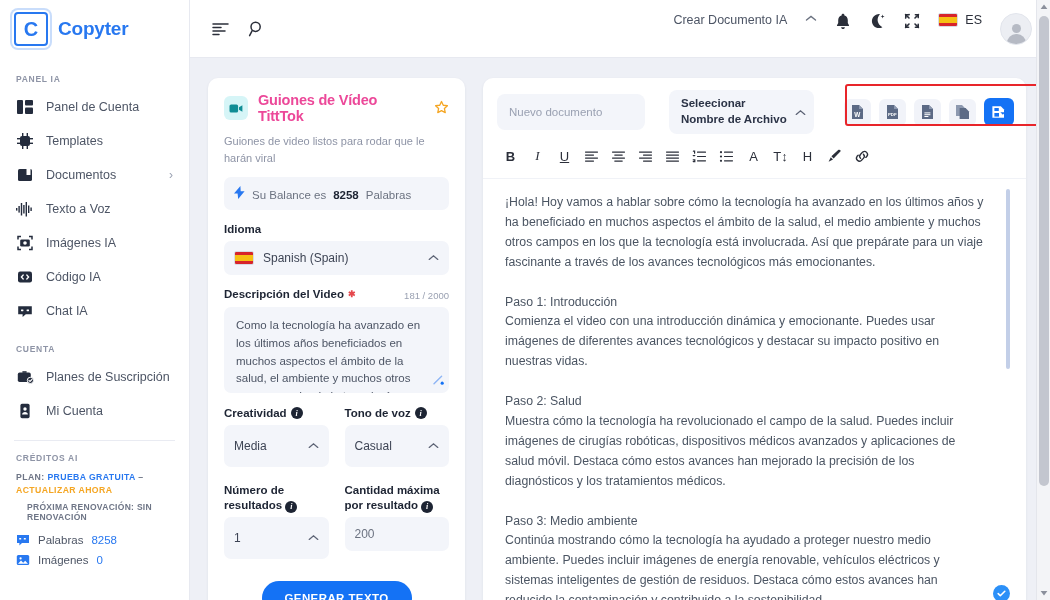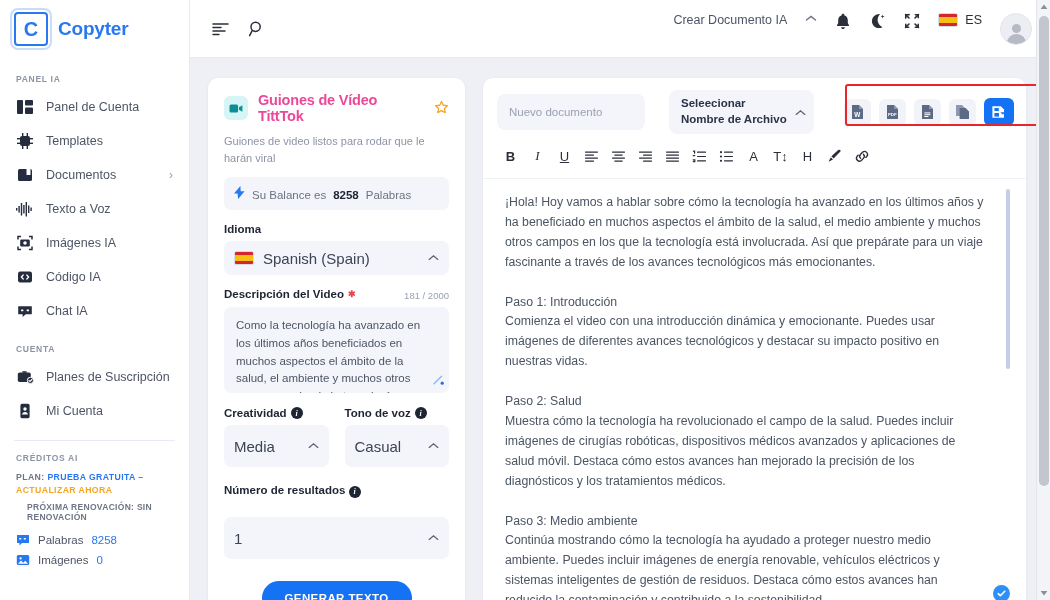--- a/index.html
+++ b/index.html
@@ -102,21 +102,21 @@
   .balance {
     background:#f3f5fa; border-radius:7px; padding:9px 10px; display:flex; align-items:flex-end;
     gap:7px; font-size:11.5px; color:#6b7280; margin-bottom:13px;
   }
   .bolt { color:#2878f0; }
   .balance b { color:#1d2433; }
   .f-label { font-size:11.5px; font-weight:bold; color:#1d2433; margin-bottom:6px; display:flex; align-items:center; gap:4px; }
   .f-label .req { color:#e5484d; font-size:9px; }
   .sel {
     background:#f3f5fa; border-radius:7px; height:34px; padding:0 10px;
-    display:flex; align-items:center; gap:9px; font-size:15px; color:#3d4454; cursor:pointer;
+    display:flex; align-items:center; gap:9px; font-size:12px; color:#3d4454; cursor:pointer;
   }
   .sel .sel-txt { flex:1; }
   .sel .caret { color:#5c6375; font-size:11px; }
   .lbl-row { display:flex; align-items:flex-start; justify-content:space-between; margin-bottom:6px; gap:6px; }
   .counter { font-size:9.5px; color:#9aa1b2; white-space:nowrap; padding-top:2px; }
   .ta {
     background:#f3f5fa; border-radius:7px; padding:10px 12px; font-size:11.5px;
     color:#4d5565; line-height:1.55; height:86px; position:relative; cursor:text; overflow:hidden;
   }
   .ta-handle { position:absolute; right:5px; bottom:4px; color:#2878f0; font-size:10px; }
@@ -513,20 +513,31 @@
                   <span class="info">i</span>
                 </span>
               </div>
               <div class="sel" style="height:42px;margin-top:4px;">
                 <span class="sel-txt">1</span>
                 <span class="caret">
                   <svg width="11" height="8" viewBox="0 0 11 8" fill="none" stroke="#5c6375" stroke-width="1.3" stroke-linecap="round">
                       <path d="M1.2 5.4 5.5 1.8 9.8 5.4"></path>
                     </svg>
                 </span>
+              </div>
+            </div>
+            <div class="col">
+              <div class="f-label-wrap">
+                <span class="f-label-multi">
+                  <span>Cantidad máxima por resultado</span>
+                  <span class="info">i</span>
+                </span>
+              </div>
+              <div class="inp" style="margin-top:4px;">
+                <span>200</span>
               </div>
             </div>
           </div>
 
           <button class="gen-btn">GENERAR TEXTO</button>
         </section>
       </div>
 
       <div class="editor-col">
         <section class="editor">

